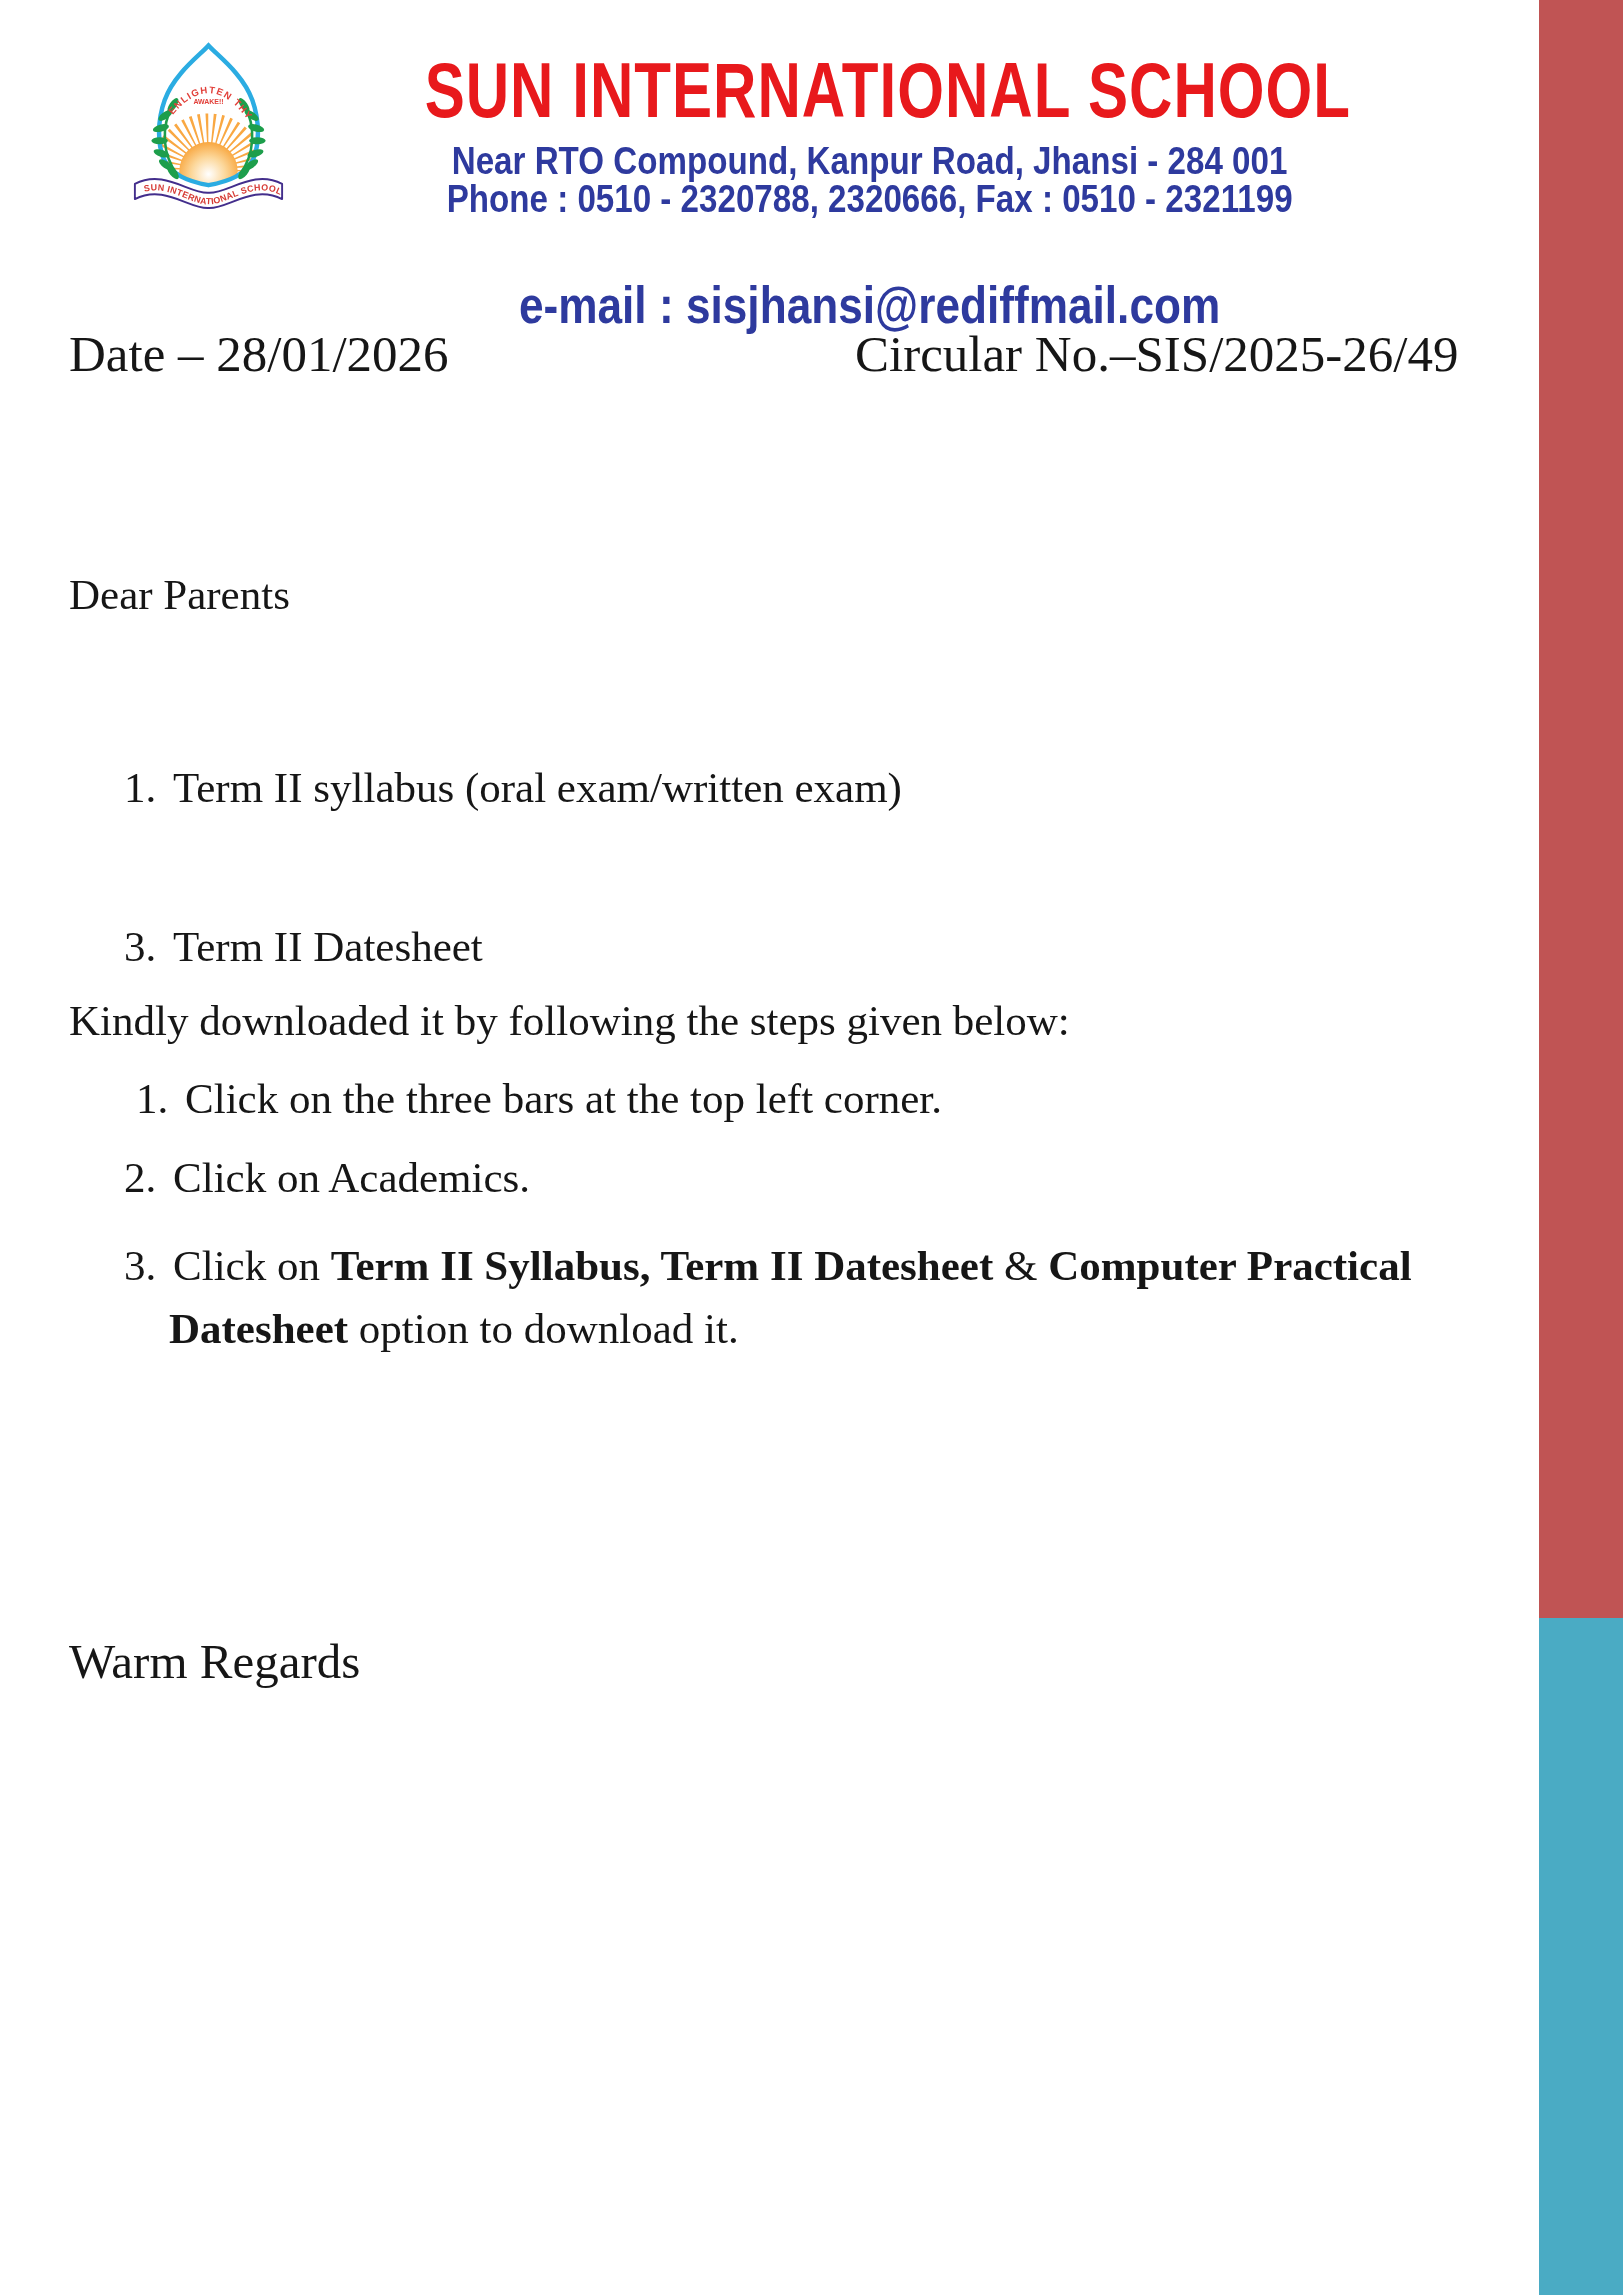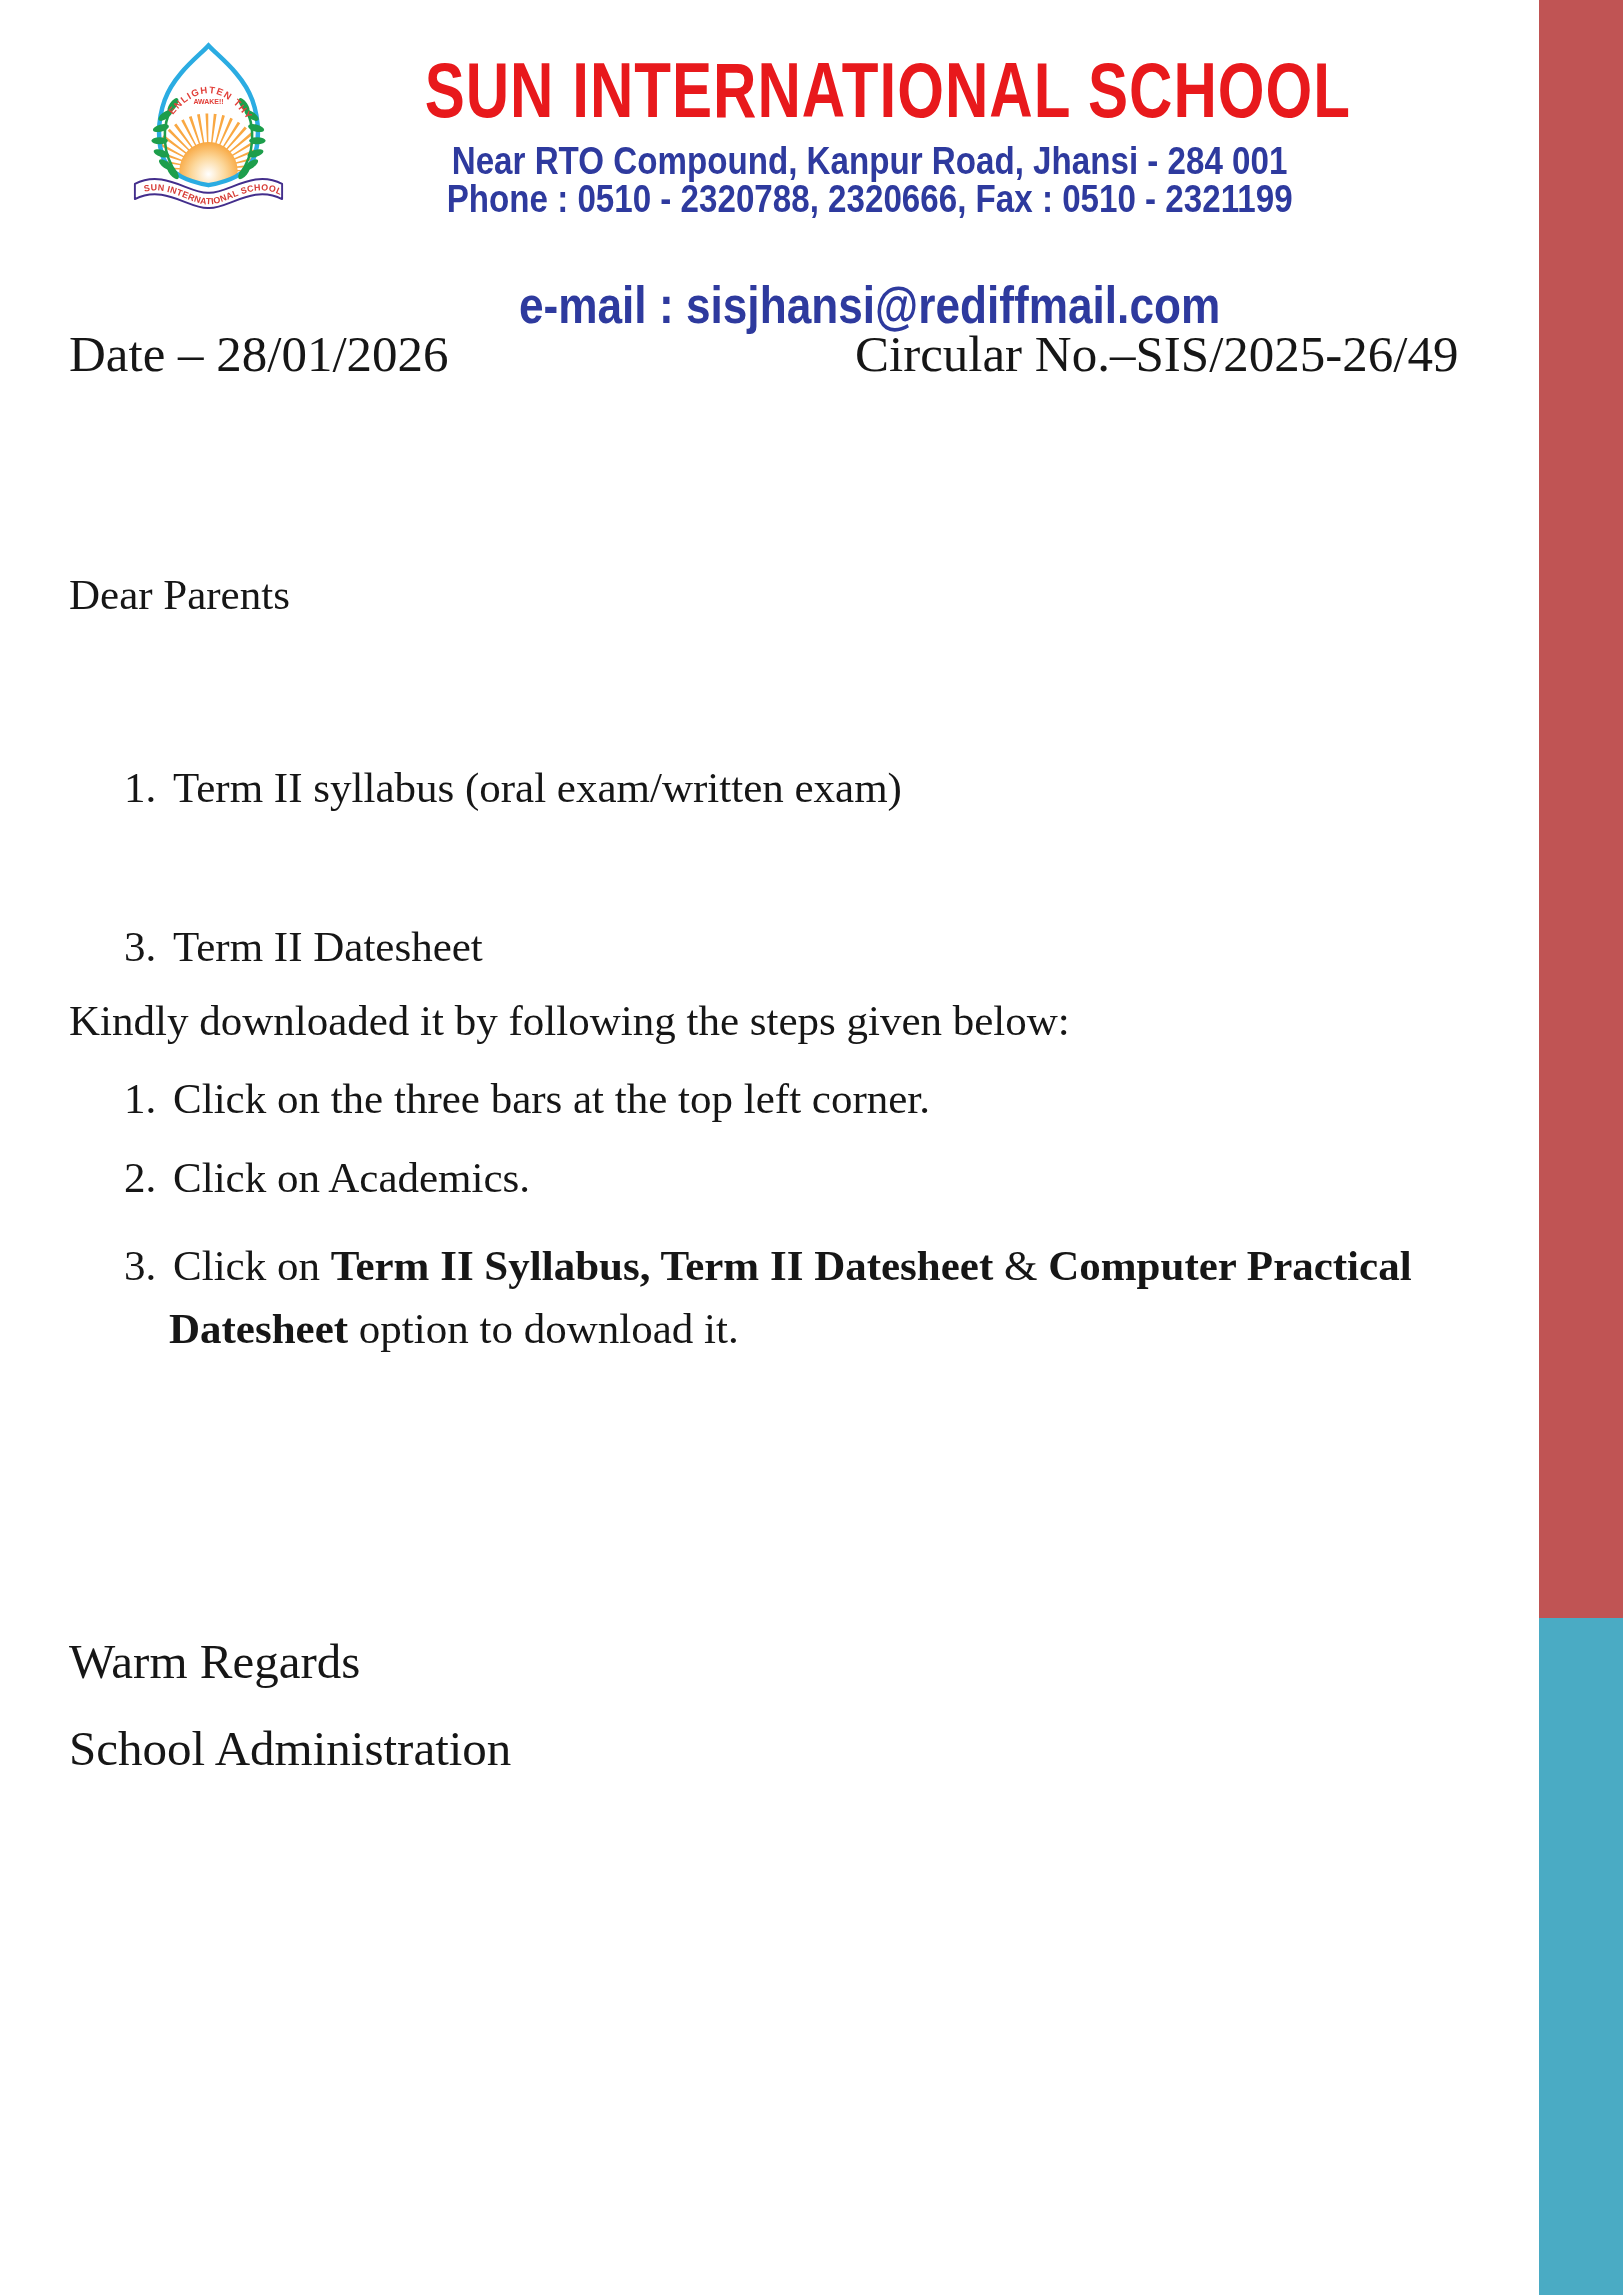--- a/index.html
+++ b/index.html
@@ -39,21 +39,21 @@
   .date-row{top:324px;font-size:51px;}
   .date-row .circ{position:absolute;left:786px;top:0;}
   .r-dear{top:569px;}
   .r-intro{top:686px;}
   .li{left:124px;}
   .li .marker{display:inline-block;width:49px;}
   .r-li1{top:762px;}
   .r-li2{top:842px;}
   .r-li3{top:921px;}
   .r-kindly{top:995px;}
-  .r-s1{top:1073px;}
+  .r-s1{top:1073px;margin-left:12px;}
   .r-s2{top:1152px;}
   .r-s3a{top:1220px;margin-top:20px;}
   .r-s3b{top:1303px;left:169px;}
   .bold{font-weight:bold;}
   .r-warm{top:1633px;font-size:49px;}
   .r-sig{top:1720px;font-size:49px;}
 </style>
 </head>
 <body>
 
@@ -156,16 +156,15 @@
     <span class="marker">2.</span><span><span>Click on Academics.</span></span>
   </div>
   <div class="row li r-s3a">
     <span class="marker">3.</span><span><span>Click on </span><span class="bold">Term II Syllabus, Term II Datesheet</span><span> &amp; </span><span class="bold">Computer Practical</span></span>
   </div>
   <div class="row r-s3b">
     <span><span class="bold">Datesheet</span><span> option to download it.</span></span>
   </div>
 
   <div class="row r-warm">Warm Regards</div>
-  <div class="row r-sig">School Administration</div>
 
 </div>
 
 
 </body></html>

